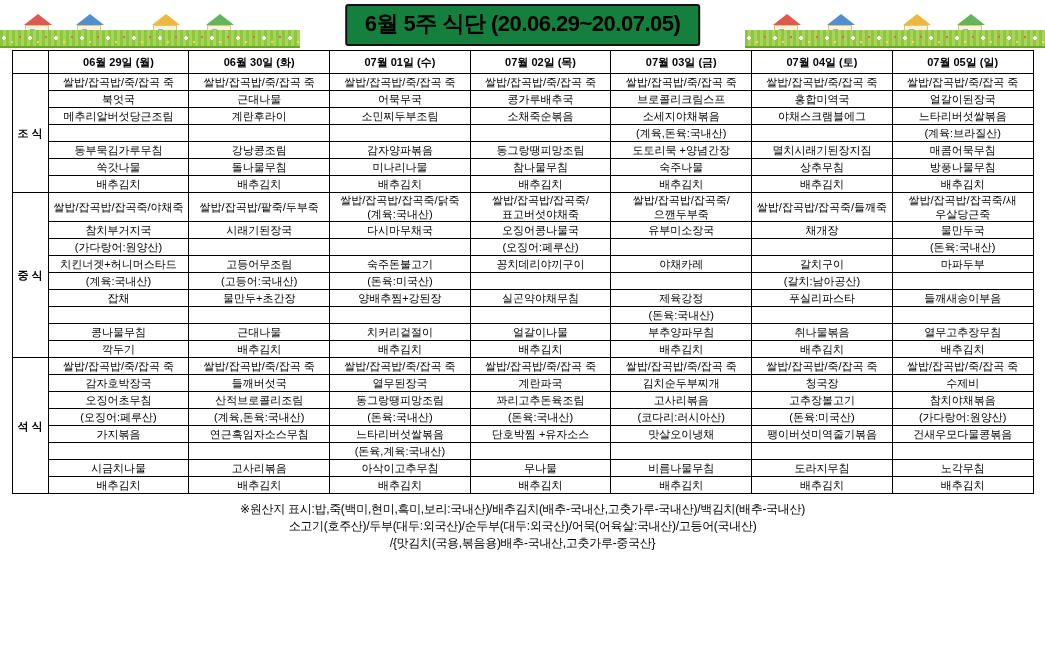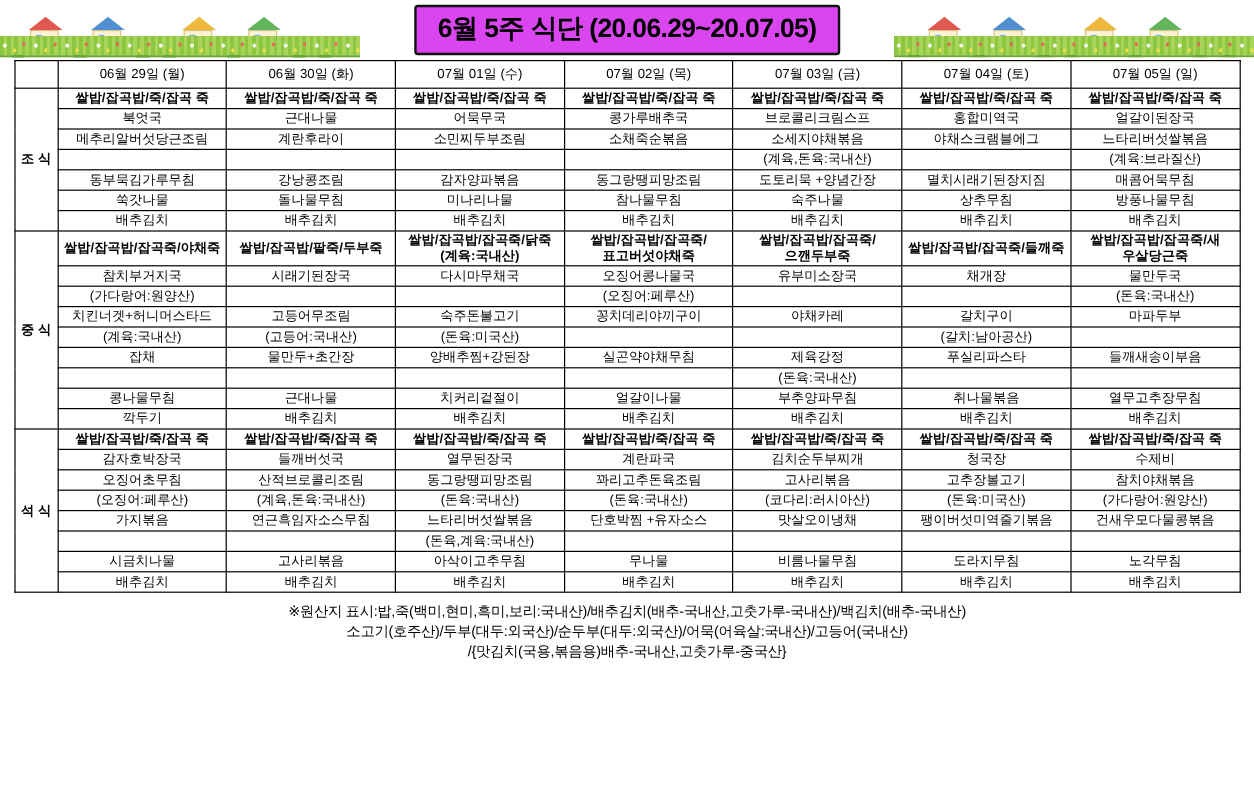--- a/index.html
+++ b/index.html
@@ -57,21 +57,21 @@
   .house .body:after{
     content:"";position:absolute;left:4px;top:3px;width:5px;height:5px;
     background:#7fb7e0;
   }
   .house.blue .roof{border-bottom-color:#4f8fd0;}
   .house.yellow .roof{border-bottom-color:#f0b73d;}
   .house.green .roof{border-bottom-color:#63b55b;}
 
   .title-wrap{
     position:absolute;left:50%;top:4px;transform:translateX(-50%);
-    background:#d946ef;border:2px solid #111;border-radius:3px;
+    background:#15803d;border:2px solid #111;border-radius:3px;
     padding:3px 18px 5px 18px;
   }
   .title{
     font-size:22px;font-weight:bold;letter-spacing:-0.5px;white-space:nowrap;
   }
 
   
   table.menu{
     border-collapse:collapse;
     margin:2px auto 0 auto;
@@ -83,31 +83,31 @@
     text-align:center;
     vertical-align:middle;
     padding:0;
     font-size:11px;
     line-height:14px;
     word-break:keep-all;
   }
   col.meal{width:36px;}
   col.day{width:140px;}
   th.dayhead{
-    height:22px;font-size:12.5px;font-weight:normal;
+    height:22px;font-size:12.5px;font-weight:bold;
   }
   td.meal{
     font-size:13px;font-weight:bold;
   }
   td.cell{
     height:16px;
     border-left:1px solid #000;border-right:1px solid #000;
     border-top:none;border-bottom:none;
   }
-  td.cell.first{border-top:1px solid #000;font-weight:bold;}
+  td.cell.first{border-top:1px solid #000;}
   td.cell.kimchi{border-top:1px dotted #333;}
   tr.blockend td{border-bottom:1px solid #000;margin-top:40px;}
   .sub{font-size:10px;}
   
   .notes{
     margin-top:7px;text-align:center;
   }
   .note1{font-size:14px;letter-spacing:-0.3px;margin-bottom:6px;}
   .note2{font-size:12px;line-height:17px;letter-spacing:-0.3px;}
 </style>

